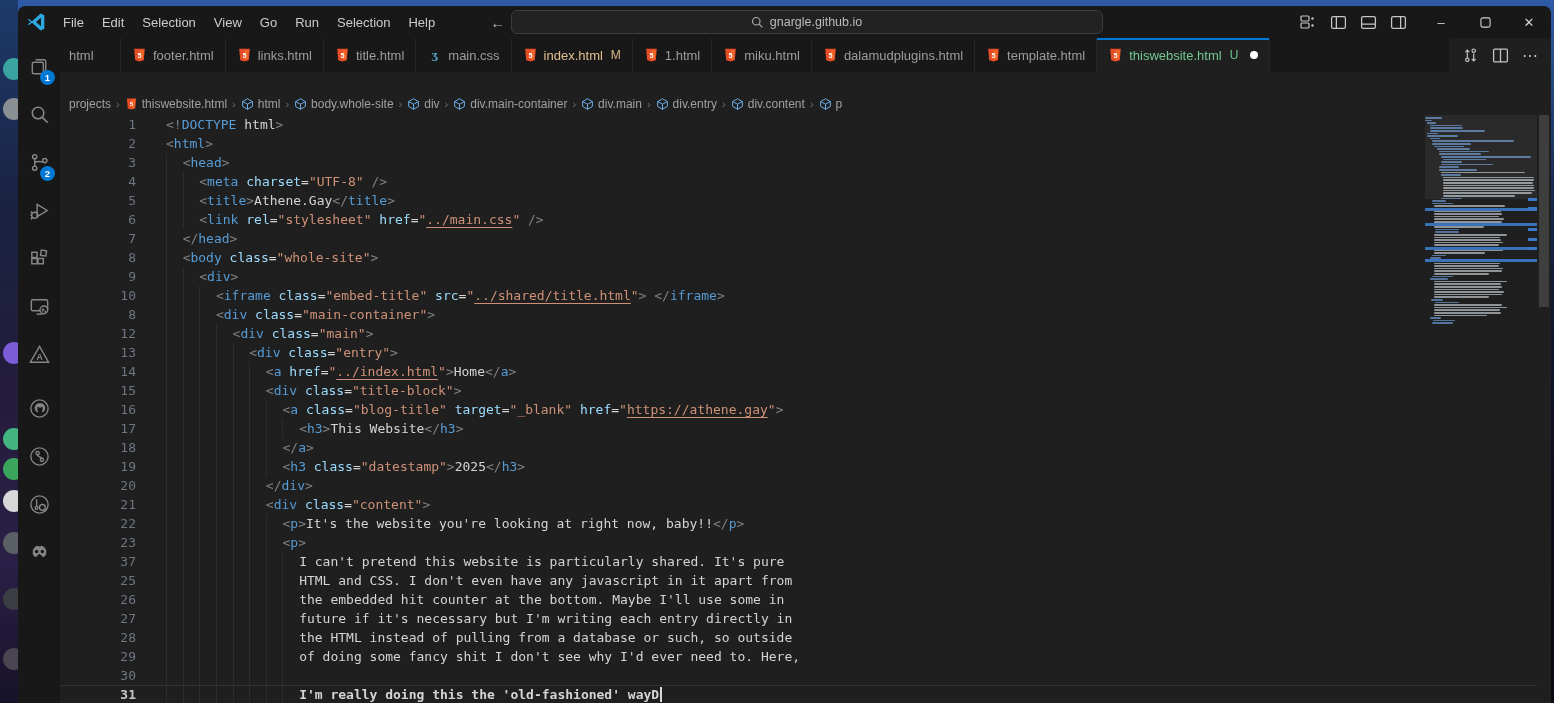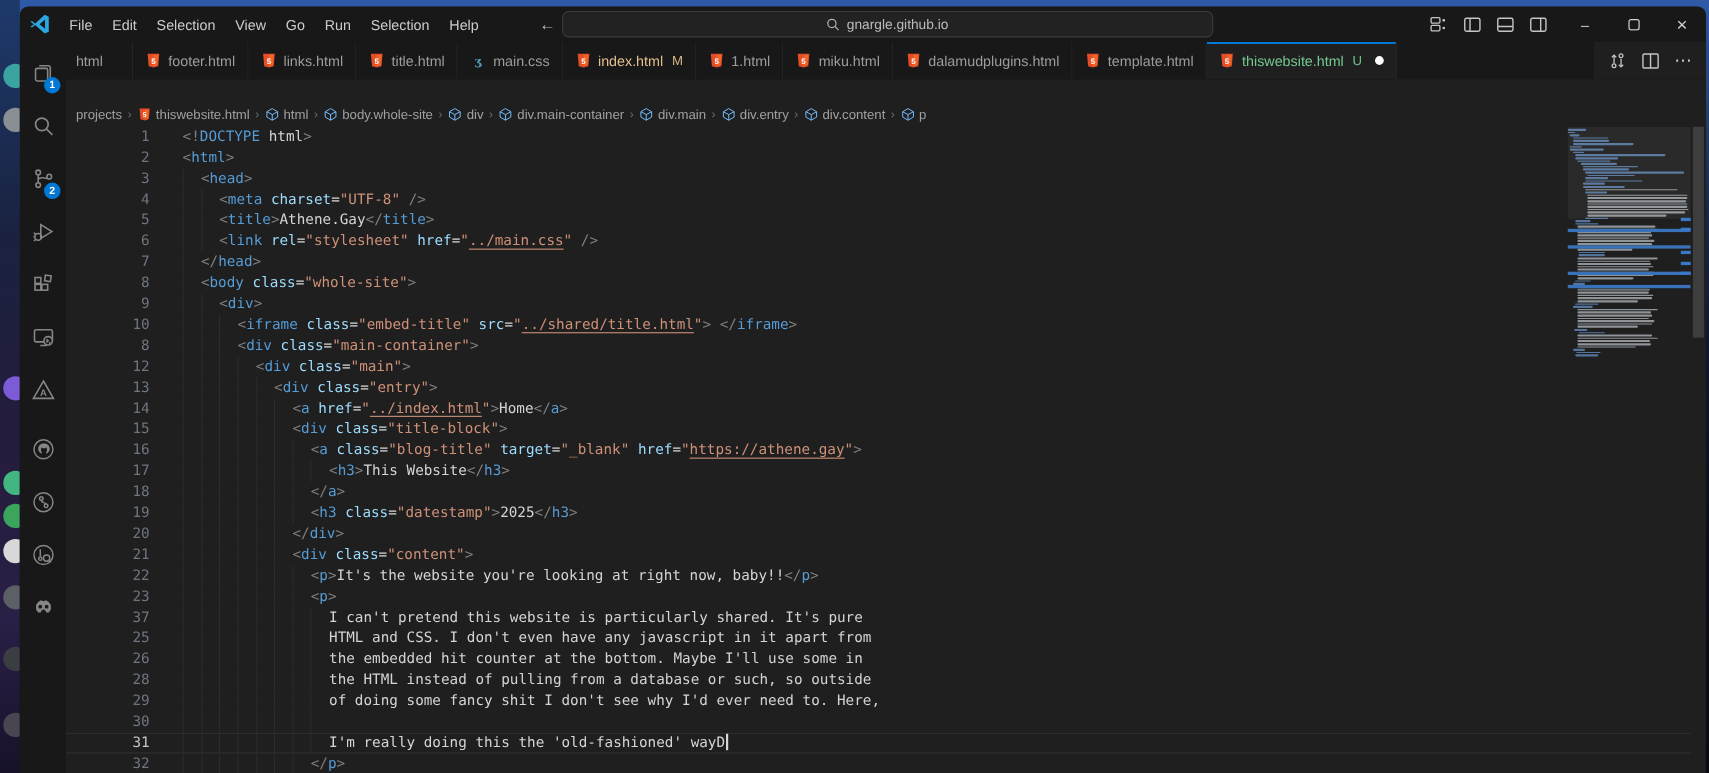--- a/index.html
+++ b/index.html
@@ -48,21 +48,21 @@
   .breadcrumbs{height:23px;flex:none;background:#1f1f1f;display:flex;align-items:center;padding-left:9px;
     color:#a0a0a0;font-size:12px;white-space:nowrap;overflow:hidden;margin-top:20px;}
   .bc-item{display:flex;align-items:center;gap:4px;}
   .bc-sep{color:#6e6e6e;margin:0 5px;font-size:11px;}
   .bc-icon{width:13px;height:14px;}
   
   .editor{flex:1;position:relative;background:#1f1f1f;overflow:hidden;
     font-family:"DejaVu Sans Mono","Liberation Mono",monospace;font-size:13px;line-height:19px;}
   .code-area{position:absolute;left:0;top:0;right:14px;bottom:0;}
   .line{display:flex;height:19px;white-space:pre;}
-  .line.active{box-shadow:inset 0 1px 0 #333333,inset 0 -1px 0 #333333;}
+  .line.active{box-shadow:inset 0 1px 0 #333333,inset 0 -1px 0 #333333;font-weight:bold;}
   .ln{flex:none;width:76px;text-align:right;color:#6e7681;padding-right:2px;user-select:none;}
   .line.active .ln{color:#c6c6c6;}
   .lc{flex:1;padding-left:28px;min-width:0;overflow:hidden;}
   .guide{display:inline-block;width:2ch;height:19px;border-left:1px solid #2c2c2c;vertical-align:top;}
   .tok-g{color:#808080}.tok-t{color:#569cd6}.tok-a{color:#9cdcfe}.tok-s{color:#ce9178}
   .tok-l{color:#ce9178;text-decoration:underline;text-underline-offset:3px;}
   .tok-w{color:#d4d4d4}
   .caret{display:inline-block;width:1.5px;height:15px;background:#d7d7d7;vertical-align:-3px;margin-left:1px;}
   
   .minimap{position:absolute;top:0;right:14px;width:112px;height:100%;overflow:hidden;}
@@ -485,20 +485,21 @@
             <div class="line"><span class="ln">17</span><span class="lc"><span class="guide"></span><span class="guide"></span><span class="guide"></span><span class="guide"></span><span class="guide"></span><span class="guide"></span><span class="guide"></span><span class="guide"></span><span class="tok-g">&lt;</span><span class="tok-t">h3</span><span class="tok-g">&gt;</span><span class="tok-w">This Website</span><span class="tok-g">&lt;/</span><span class="tok-t">h3</span><span class="tok-g">&gt;</span></span></div>
             <div class="line"><span class="ln">18</span><span class="lc"><span class="guide"></span><span class="guide"></span><span class="guide"></span><span class="guide"></span><span class="guide"></span><span class="guide"></span><span class="guide"></span><span class="tok-g">&lt;/</span><span class="tok-t">a</span><span class="tok-g">&gt;</span></span></div>
             <div class="line"><span class="ln">19</span><span class="lc"><span class="guide"></span><span class="guide"></span><span class="guide"></span><span class="guide"></span><span class="guide"></span><span class="guide"></span><span class="guide"></span><span class="tok-g">&lt;</span><span class="tok-t">h3</span><span class="tok-w"> </span><span class="tok-a">class</span><span class="tok-w">=</span><span class="tok-s">"datestamp"</span><span class="tok-g">&gt;</span><span class="tok-w">2025</span><span class="tok-g">&lt;/</span><span class="tok-t">h3</span><span class="tok-g">&gt;</span></span></div>
             <div class="line"><span class="ln">20</span><span class="lc"><span class="guide"></span><span class="guide"></span><span class="guide"></span><span class="guide"></span><span class="guide"></span><span class="guide"></span><span class="tok-g">&lt;/</span><span class="tok-t">div</span><span class="tok-g">&gt;</span></span></div>
             <div class="line"><span class="ln">21</span><span class="lc"><span class="guide"></span><span class="guide"></span><span class="guide"></span><span class="guide"></span><span class="guide"></span><span class="guide"></span><span class="tok-g">&lt;</span><span class="tok-t">div</span><span class="tok-w"> </span><span class="tok-a">class</span><span class="tok-w">=</span><span class="tok-s">"content"</span><span class="tok-g">&gt;</span></span></div>
             <div class="line"><span class="ln">22</span><span class="lc"><span class="guide"></span><span class="guide"></span><span class="guide"></span><span class="guide"></span><span class="guide"></span><span class="guide"></span><span class="guide"></span><span class="tok-g">&lt;</span><span class="tok-t">p</span><span class="tok-g">&gt;</span><span class="tok-w">It's the website you're looking at right now, baby!!</span><span class="tok-g">&lt;/</span><span class="tok-t">p</span><span class="tok-g">&gt;</span></span></div>
             <div class="line"><span class="ln">23</span><span class="lc"><span class="guide"></span><span class="guide"></span><span class="guide"></span><span class="guide"></span><span class="guide"></span><span class="guide"></span><span class="guide"></span><span class="tok-g">&lt;</span><span class="tok-t">p</span><span class="tok-g">&gt;</span></span></div>
             <div class="line"><span class="ln">37</span><span class="lc"><span class="guide"></span><span class="guide"></span><span class="guide"></span><span class="guide"></span><span class="guide"></span><span class="guide"></span><span class="guide"></span><span class="guide"></span><span class="tok-w">I can't pretend this website is particularly shared. It's pure</span></span></div>
             <div class="line"><span class="ln">25</span><span class="lc"><span class="guide"></span><span class="guide"></span><span class="guide"></span><span class="guide"></span><span class="guide"></span><span class="guide"></span><span class="guide"></span><span class="guide"></span><span class="tok-w">HTML and CSS. I don't even have any javascript in it apart from</span></span></div>
             <div class="line"><span class="ln">26</span><span class="lc"><span class="guide"></span><span class="guide"></span><span class="guide"></span><span class="guide"></span><span class="guide"></span><span class="guide"></span><span class="guide"></span><span class="guide"></span><span class="tok-w">the embedded hit counter at the bottom. Maybe I'll use some in</span></span></div>
+            <div class="line"><span class="ln">27</span><span class="lc"><span class="guide"></span><span class="guide"></span><span class="guide"></span><span class="guide"></span><span class="guide"></span><span class="guide"></span><span class="guide"></span><span class="guide"></span><span class="tok-w">future if it's necessary but I'm writing each entry directly in</span></span></div>
             <div class="line"><span class="ln">28</span><span class="lc"><span class="guide"></span><span class="guide"></span><span class="guide"></span><span class="guide"></span><span class="guide"></span><span class="guide"></span><span class="guide"></span><span class="guide"></span><span class="tok-w">the HTML instead of pulling from a database or such, so outside</span></span></div>
             <div class="line"><span class="ln">29</span><span class="lc"><span class="guide"></span><span class="guide"></span><span class="guide"></span><span class="guide"></span><span class="guide"></span><span class="guide"></span><span class="guide"></span><span class="guide"></span><span class="tok-w">of doing some fancy shit I don't see why I'd ever need to. Here,</span></span></div>
             <div class="line"><span class="ln">30</span><span class="lc"><span class="guide"></span><span class="guide"></span><span class="guide"></span><span class="guide"></span><span class="guide"></span><span class="guide"></span><span class="guide"></span><span class="guide"></span></span></div>
             <div class="line active"><span class="ln">31</span><span class="lc"><span class="guide"></span><span class="guide"></span><span class="guide"></span><span class="guide"></span><span class="guide"></span><span class="guide"></span><span class="guide"></span><span class="guide"></span><span class="tok-w">I'm really doing this the 'old-fashioned' wayD</span><span class="caret"></span></span></div>
             <div class="line"><span class="ln">32</span><span class="lc"><span class="guide"></span><span class="guide"></span><span class="guide"></span><span class="guide"></span><span class="guide"></span><span class="guide"></span><span class="guide"></span><span class="tok-g">&lt;/</span><span class="tok-t">p</span><span class="tok-g">&gt;</span></span></div>
           </div>
         <div class="minimap" id="minimap">
             <div class="mm-bar" style="top: 2px; left: 0px; width: 17.25px; background: rgb(85, 116, 156);"></div>
             <div class="mm-bar" style="top: 4.6px; left: 0px; width: 6.9px; background: rgb(85, 116, 156);"></div>
             <div class="mm-bar" style="top: 7.2px; left: 2.3px; width: 9.2px; background: rgb(85, 116, 156);"></div>

